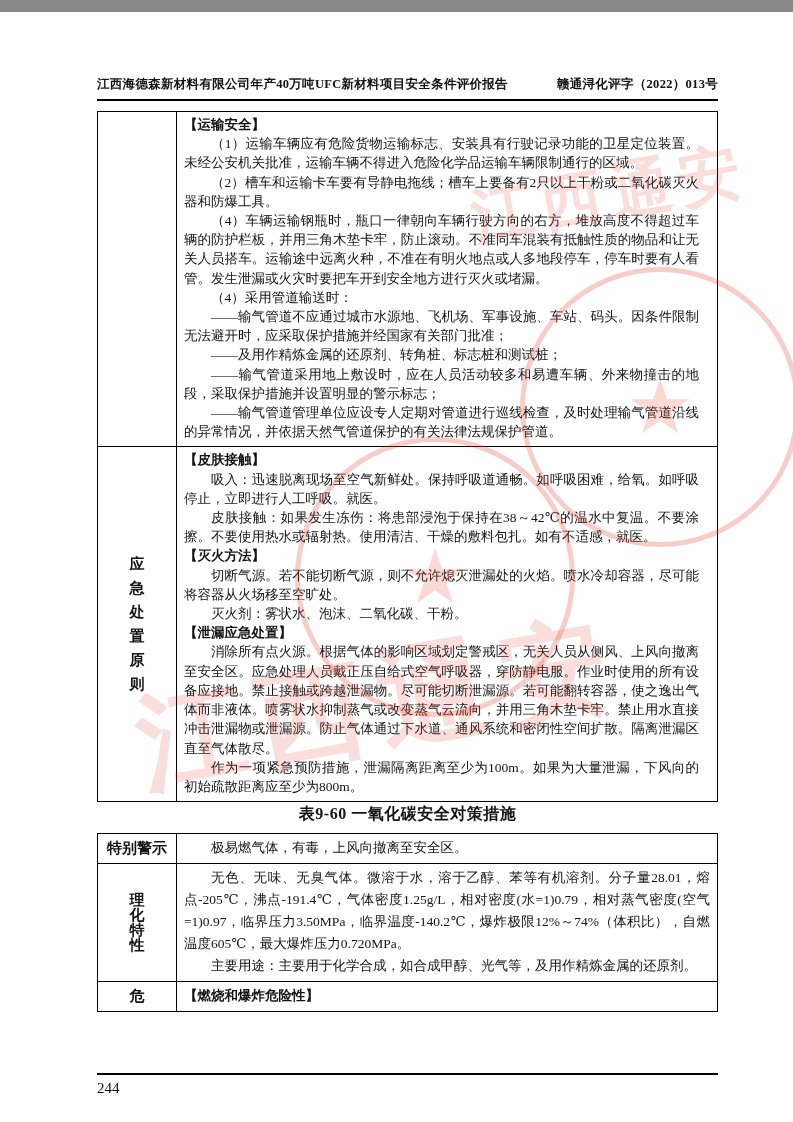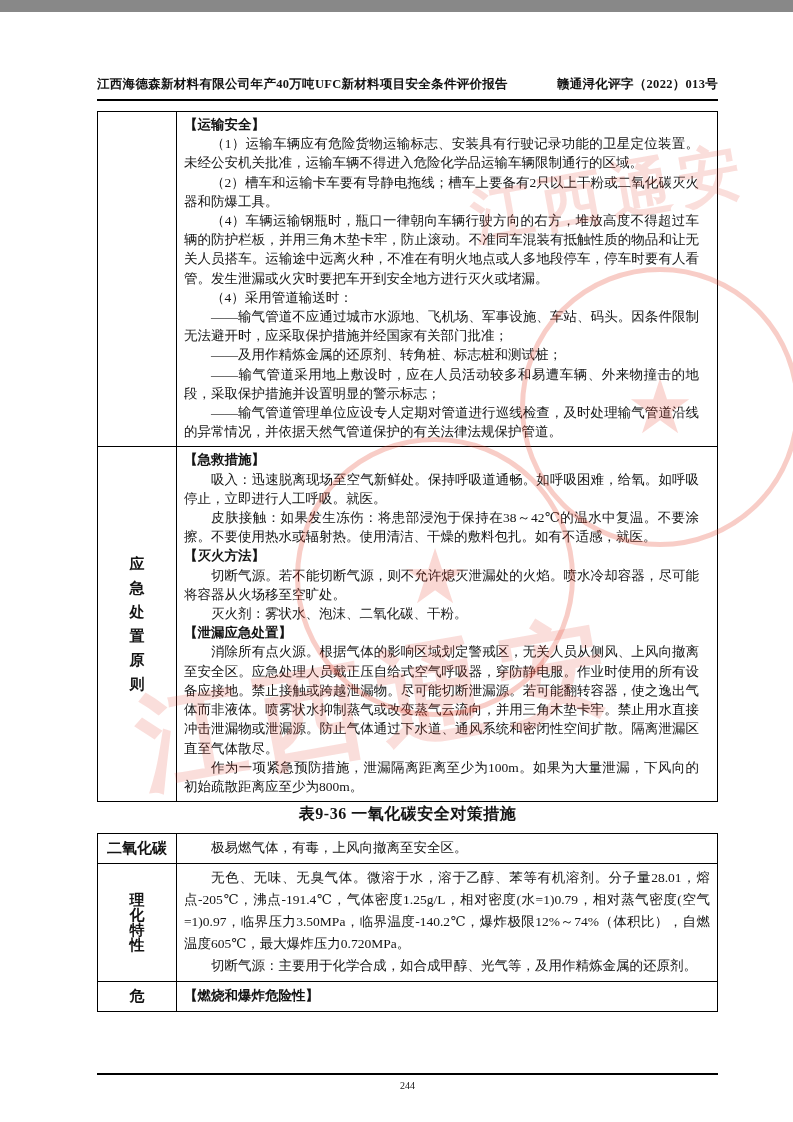--- a/index.html
+++ b/index.html
@@ -36,22 +36,22 @@
   .sec-heading {
     margin:16px 0 8px 46px; font-size:16.5px; font-weight:bold; letter-spacing:1px;
   }
   .tbl-caption {
     text-align:center; font-weight:bold; font-size:16px; margin:2px 0 8px 0;
     letter-spacing:0.5px;
   }
   
   .footer {
     position:absolute; top:1061px; left:97px; width:621px; z-index:1;
-    border-top:2px solid #000; text-align:center; padding-top:5px;
-    font-size:10px;
+    border-top:2px solid #000; padding-top:5px;
+    font-size:15px;
   }
   
   .watermarks { position:absolute; inset:0; z-index:5; pointer-events:none; }
   .seal {
     position:absolute; border-radius:50%;
     border:5px solid rgba(228,62,40,0.26);
     display:flex; align-items:center; justify-content:center;
   }
   .seal-1 { left:295px; top:425px; width:270px; height:270px; }
   .seal-2 { left:520px; top:255px; width:270px; height:270px; }
@@ -89,51 +89,51 @@
           <p class="ind">——及用作精炼金属的还原剂、转角桩、标志桩和测试桩；</p>
           <p class="ind">——输气管道采用地上敷设时，应在人员活动较多和易遭车辆、外来物撞击的地段，采取保护措施并设置明显的警示标志；</p>
           <p class="ind">——输气管道管理单位应设专人定期对管道进行巡线检查，及时处理输气管道沿线的异常情况，并依据天然气管道保护的有关法律法规保护管道。</p>
         </td>
       </tr>
       <tr>
         <td class="label">
           <div class="vert">应急处置原则</div>
         </td>
         <td class="body">
-          <p class="bracket">【急救措施】</p>
+          <p class="bracket">【皮肤接触】</p>
           <p class="ind">吸入：迅速脱离现场至空气新鲜处。保持呼吸道通畅。如呼吸困难，给氧。如呼吸停止，立即进行人工呼吸。就医。</p>
           <p class="ind">皮肤接触：如果发生冻伤：将患部浸泡于保持在38～42℃的温水中复温。不要涂擦。不要使用热水或辐射热。使用清洁、干燥的敷料包扎。如有不适感，就医。</p>
           <p class="bracket">【灭火方法】</p>
           <p class="ind">切断气源。若不能切断气源，则不允许熄灭泄漏处的火焰。喷水冷却容器，尽可能将容器从火场移至空旷处。</p>
           <p class="ind">灭火剂：雾状水、泡沫、二氧化碳、干粉。</p>
           <p class="bracket">【泄漏应急处置】</p>
           <p class="ind">消除所有点火源。根据气体的影响区域划定警戒区，无关人员从侧风、上风向撤离至安全区。应急处理人员戴正压自给式空气呼吸器，穿防静电服。作业时使用的所有设备应接地。禁止接触或跨越泄漏物。尽可能切断泄漏源。若可能翻转容器，使之逸出气体而非液体。喷雾状水抑制蒸气或改变蒸气云流向，并用三角木垫卡牢。禁止用水直接冲击泄漏物或泄漏源。防止气体通过下水道、通风系统和密闭性空间扩散。隔离泄漏区直至气体散尽。</p>
           <p class="ind">作为一项紧急预防措施，泄漏隔离距离至少为100m。如果为大量泄漏，下风向的初始疏散距离应至少为800m。</p>
         </td>
       </tr>
     </tbody>
       </table>
 
-    <div class="tbl-caption">表9-36 一氧化碳安全对策措施</div>
+    <div class="tbl-caption">表9-60 一氧化碳安全对策措施</div>
 
     <table class="t2">
       <tbody>
           <tr>
-        <td class="label">二氧化碳</td>
+        <td class="label">特别警示</td>
         <td class="body">
           <p class="ind">极易燃气体，有毒，上风向撤离至安全区。</p>
         </td>
       </tr>
       <tr>
         <td class="label">
           <div class="vert4">理化特性</div>
         </td>
         <td class="body">
           <p class="ind">无色、无味、无臭气体。微溶于水，溶于乙醇、苯等有机溶剂。分子量28.01，熔点-205℃，沸点-191.4℃，气体密度1.25g/L，相对密度(水=1)0.79，相对蒸气密度(空气=1)0.97，临界压力3.50MPa，临界温度-140.2℃，爆炸极限12%～74%（体积比），自燃温度605℃，最大爆炸压力0.720MPa。</p>
-          <p class="ind">切断气源：主要用于化学合成，如合成甲醇、光气等，及用作精炼金属的还原剂。</p>
+          <p class="ind">主要用途：主要用于化学合成，如合成甲醇、光气等，及用作精炼金属的还原剂。</p>
         </td>
       </tr>
       <tr>
         <td class="label">危</td>
         <td class="body">
           <p class="bracket">【燃烧和爆炸危险性】</p>
         </td>
       </tr>
     </tbody>
       </table>

